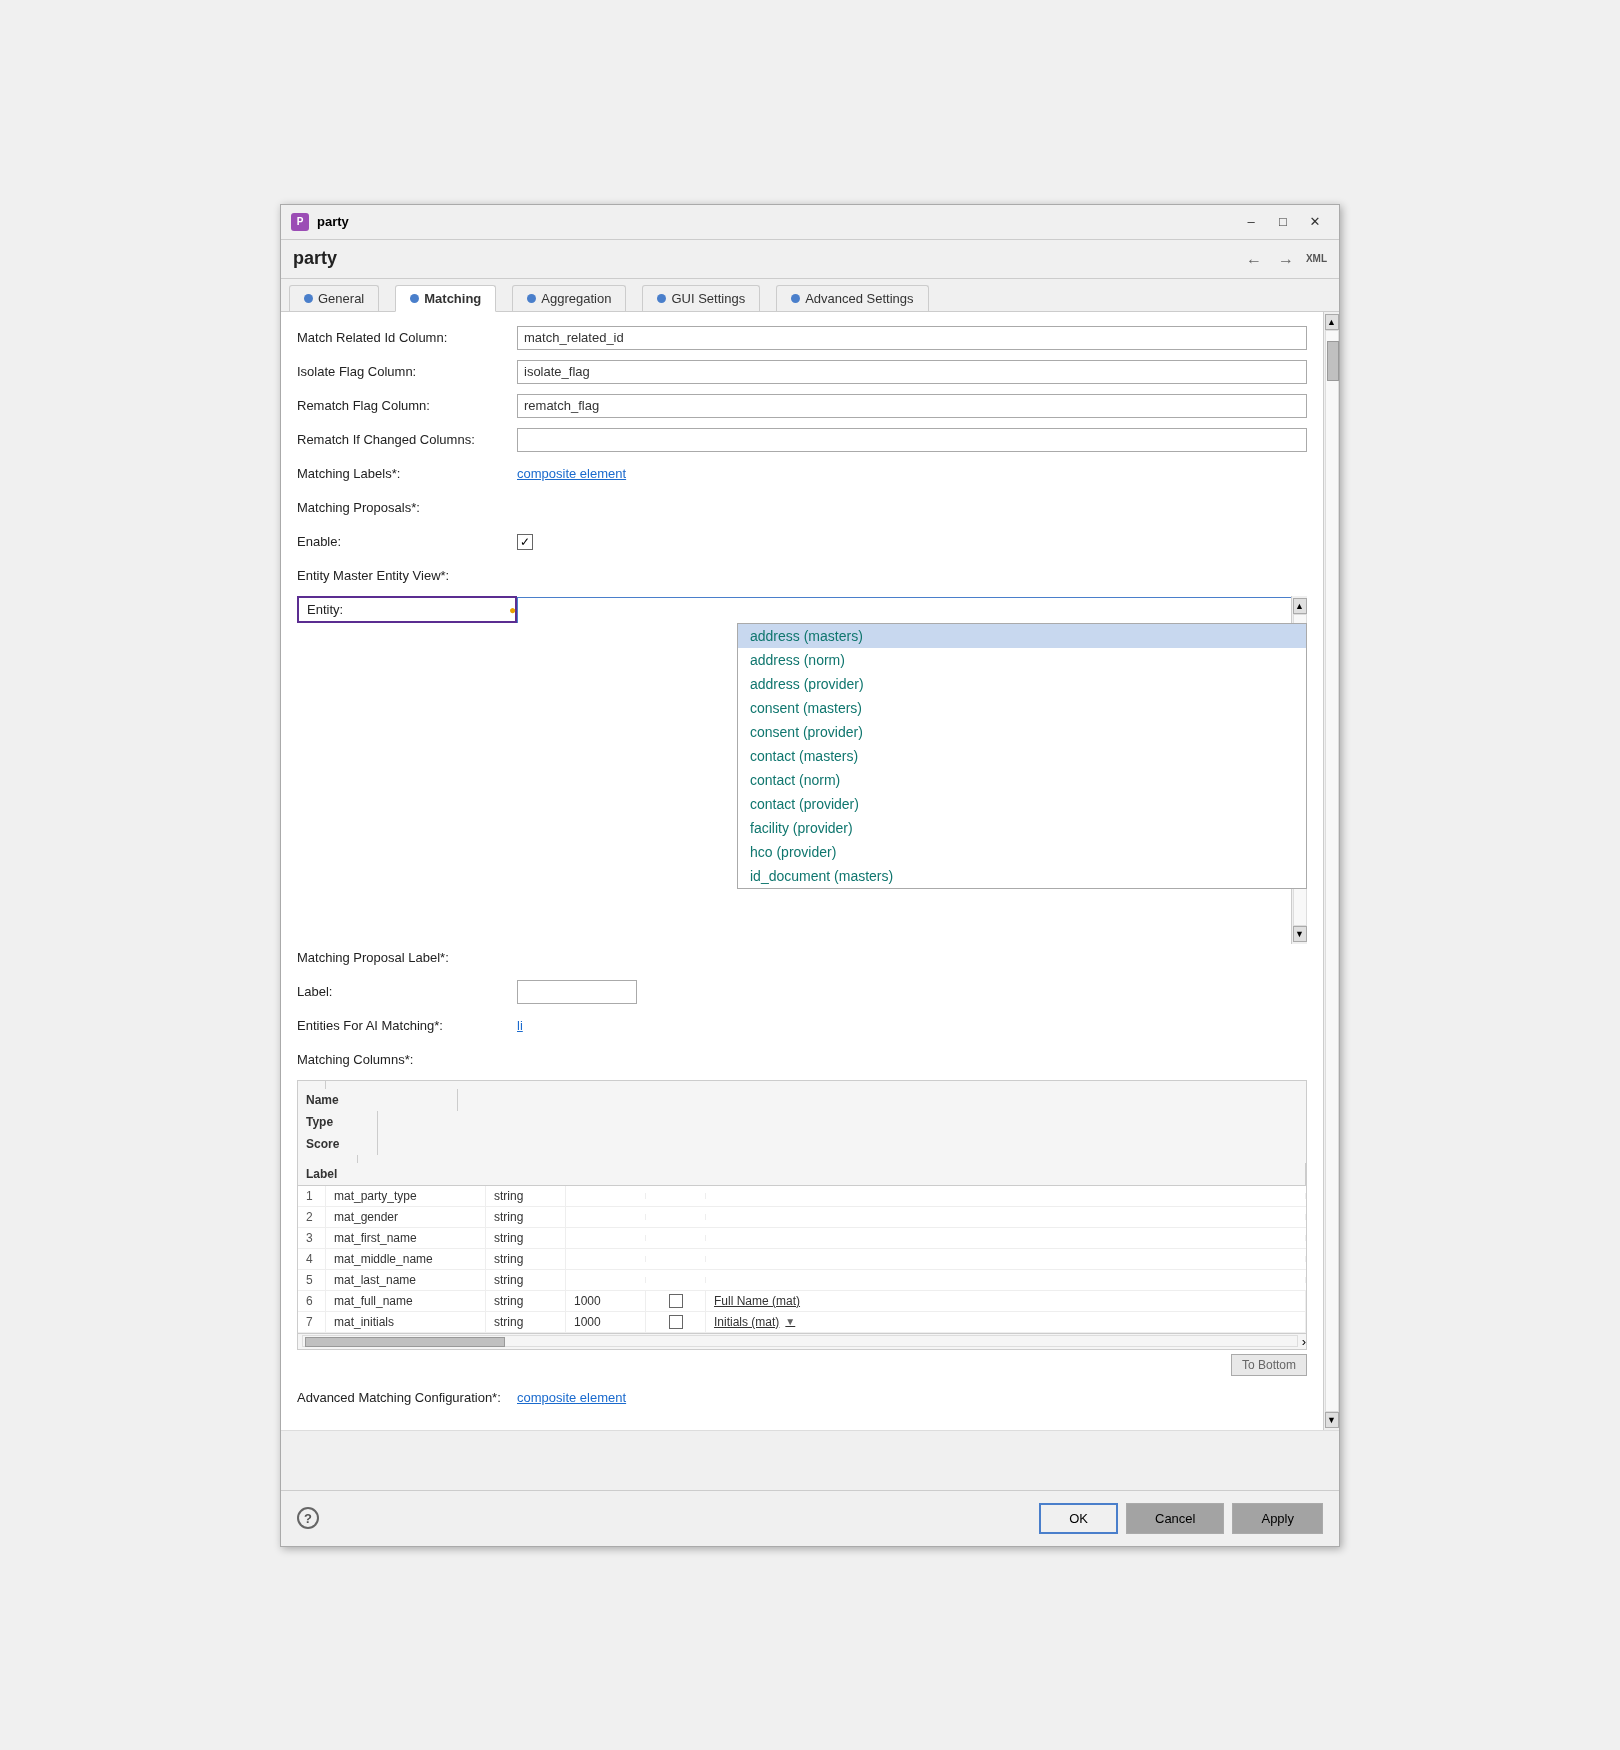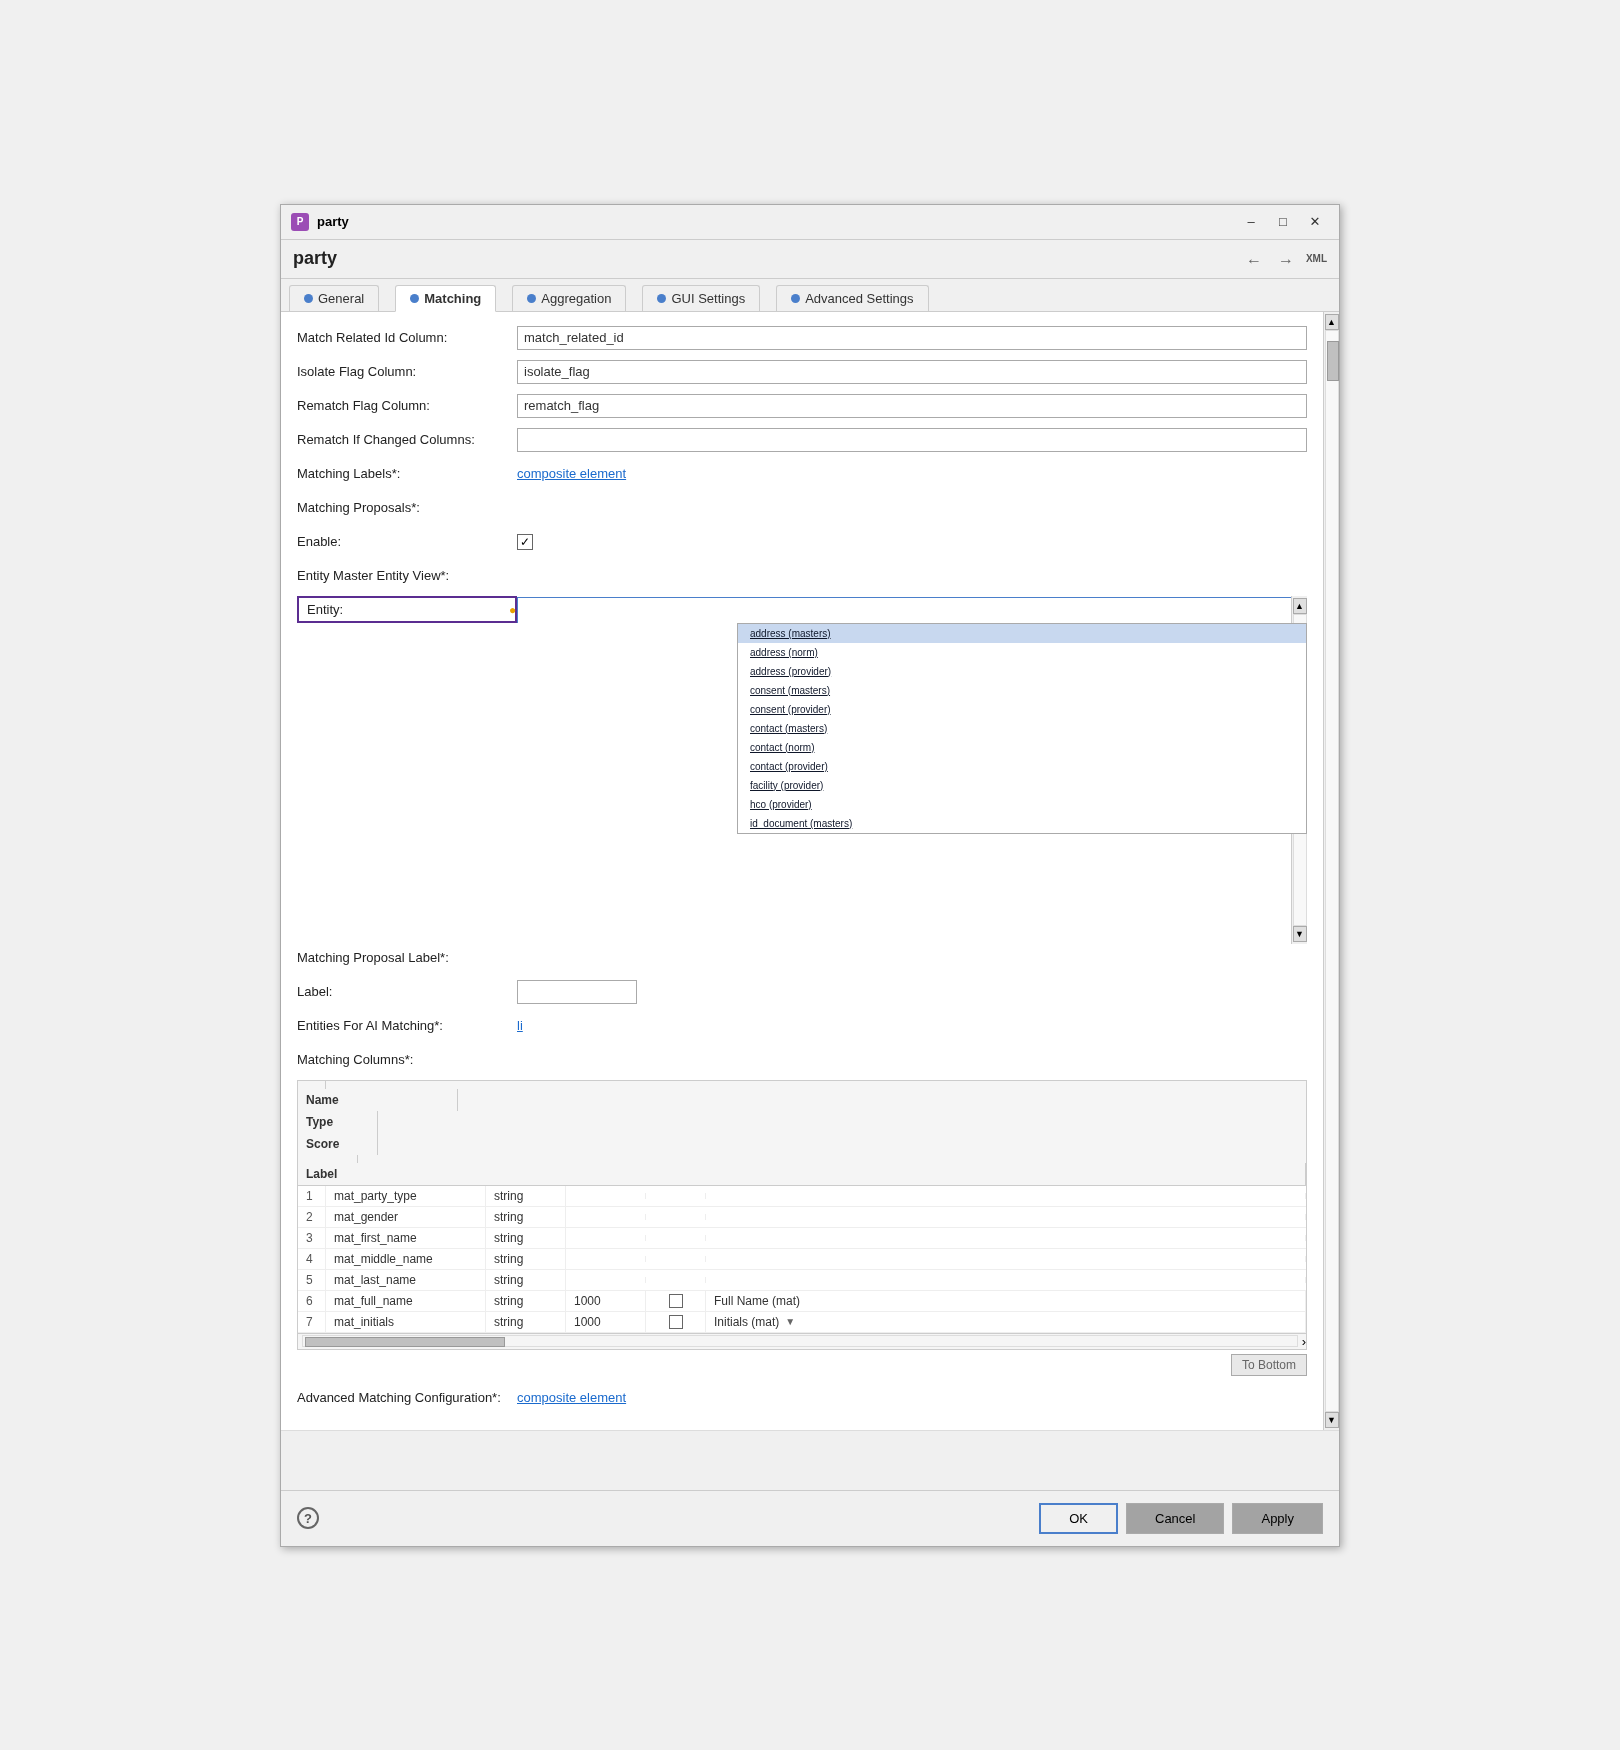--- a/index.html
+++ b/index.html
@@ -215,24 +215,23 @@
       left: 220px;
       right: 0;
       background: white;
       border: 1px solid #aaa;
       z-index: 100;
       max-height: 350px;
       overflow-y: auto;
     }
     .dropdown-item {
       padding: 4px 12px;
-      font-size: 10px;
-      cursor: pointer;
-      color: #0f172a;
-      text-decoration: underline;
+      font-size: 14px;
+      cursor: pointer;
+      color: #0f766e;
     }
     .dropdown-item.selected { background: #c8d8ef; }
 
     .link-text {
       color: #1a6acd;
       text-decoration: underline;
       cursor: pointer;
       font-size: 13px;
     }
 
@@ -281,21 +280,21 @@
       padding: 3px 8px;
       font-size: 12px;
       border-right: 1px solid #eee;
       color: #333;
     }
     .td-num { width: 28px; color: #555; }
     .td-name { width: 160px; }
     .td-type { width: 80px; }
     .td-score { width: 80px; }
     .td-flag { width: 60px; display: flex; align-items: center; justify-content: center; }
-    .td-label { flex: 1; display: flex; align-items: center; gap: 6px; }
+    .td-label { flex: 1; display: flex; align-items: center; gap: 6px; text-decoration: underline; }
 
     .table-checkbox {
       width: 14px; height: 14px;
       border: 1px solid #666;
       background: white;
       display: flex; align-items: center; justify-content: center;
     }
 
     .table-scroll-row {
       display: flex;

